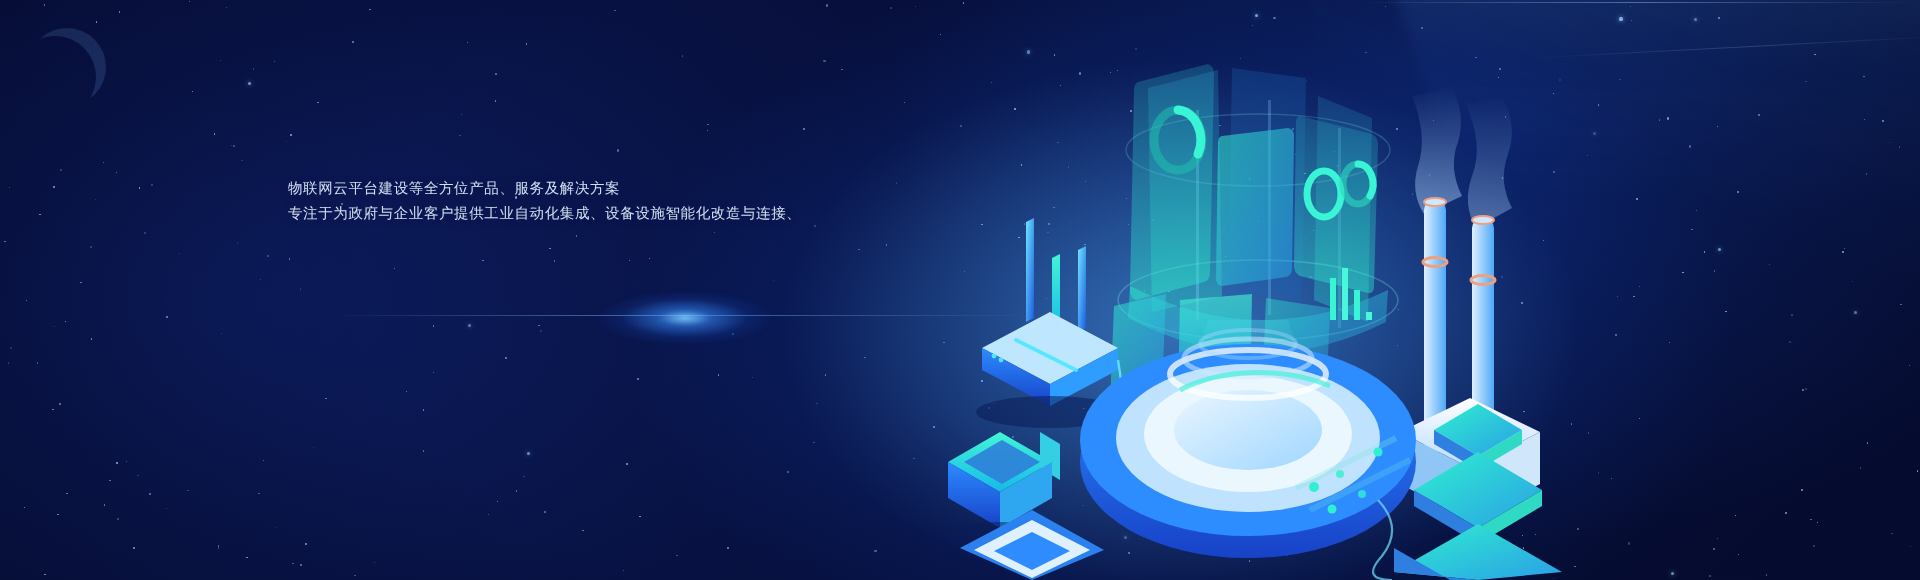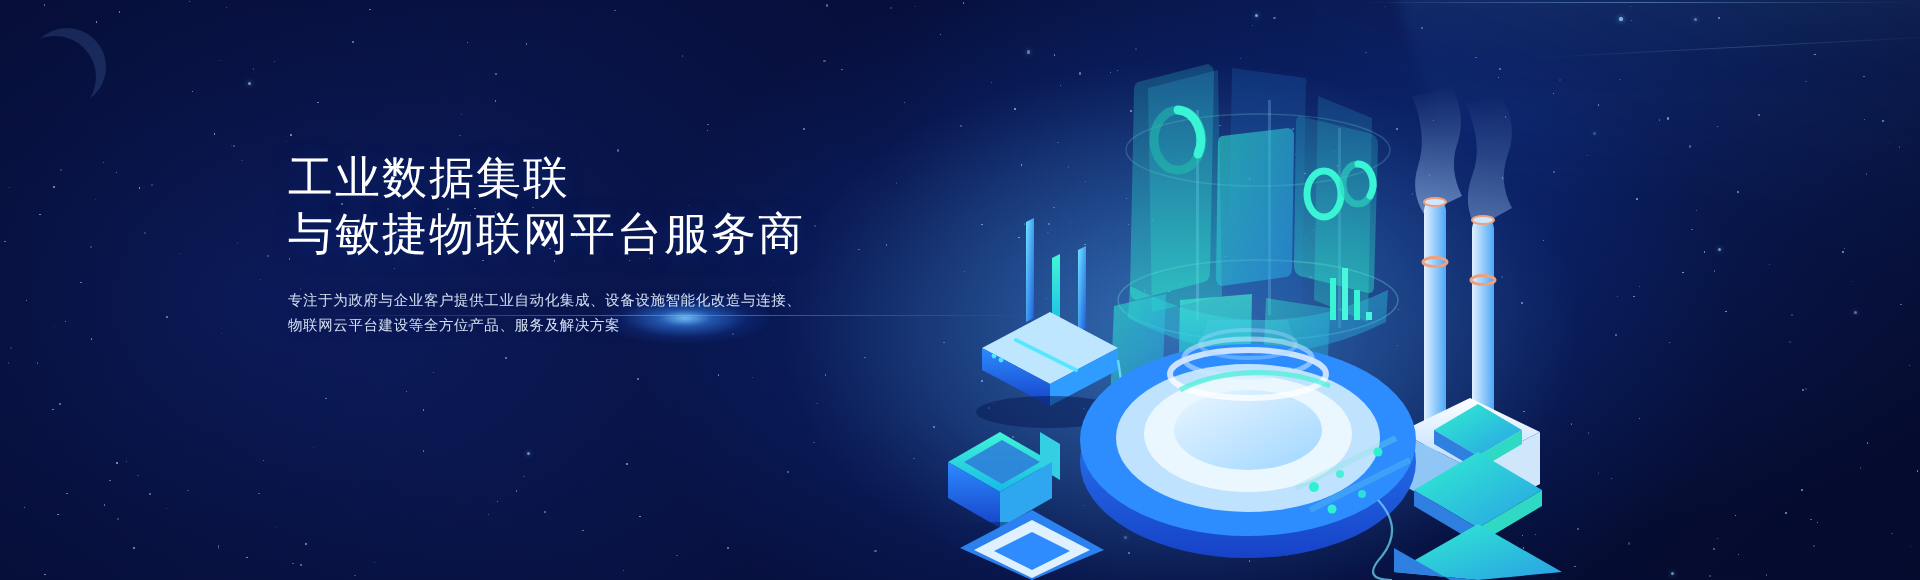--- a/index.html
+++ b/index.html
@@ -639,23 +639,19 @@
       </g>
 
       <path d="M1378 500 Q1404 528 1382 556 Q1360 580 1392 580" fill="none" stroke="#6fe3ff" stroke-width="2.2" opacity=".7"></path>
     </svg>
   </div>
 
   <div class="glow-line"></div>
   <div class="glow-dot"></div>
 
   <div class="copy">
-    <h1 class="headline">
-      <span>工业数据集联</span><br>
-      <span>与敏捷物联网平台服务商</span>
-    </h1>
     <div class="subcopy">
+      <div>物联网云平台建设等全方位产品、服务及解决方案</div>
       <div>专注于为政府与企业客户提供工业自动化集成、设备设施智能化改造与连接、</div>
-      <div>物联网云平台建设等全方位产品、服务及解决方案</div>
     </div>
   </div>
 
 </div>
 
 </body></html>

